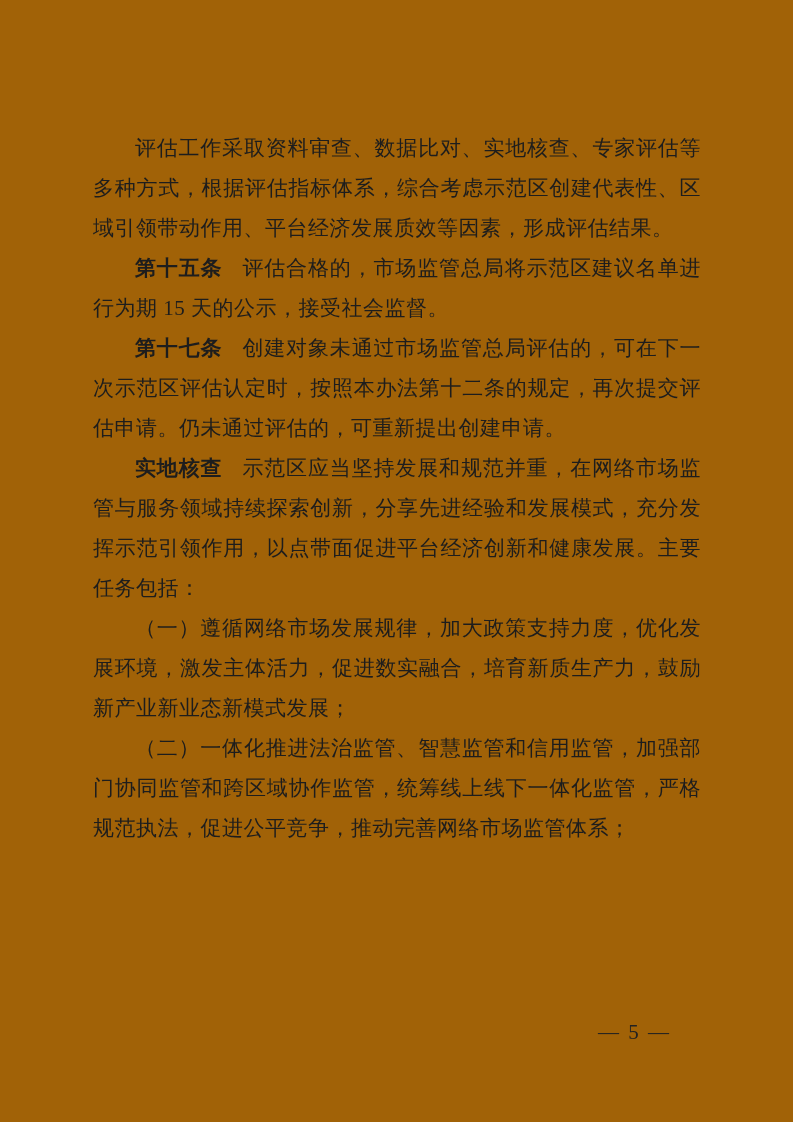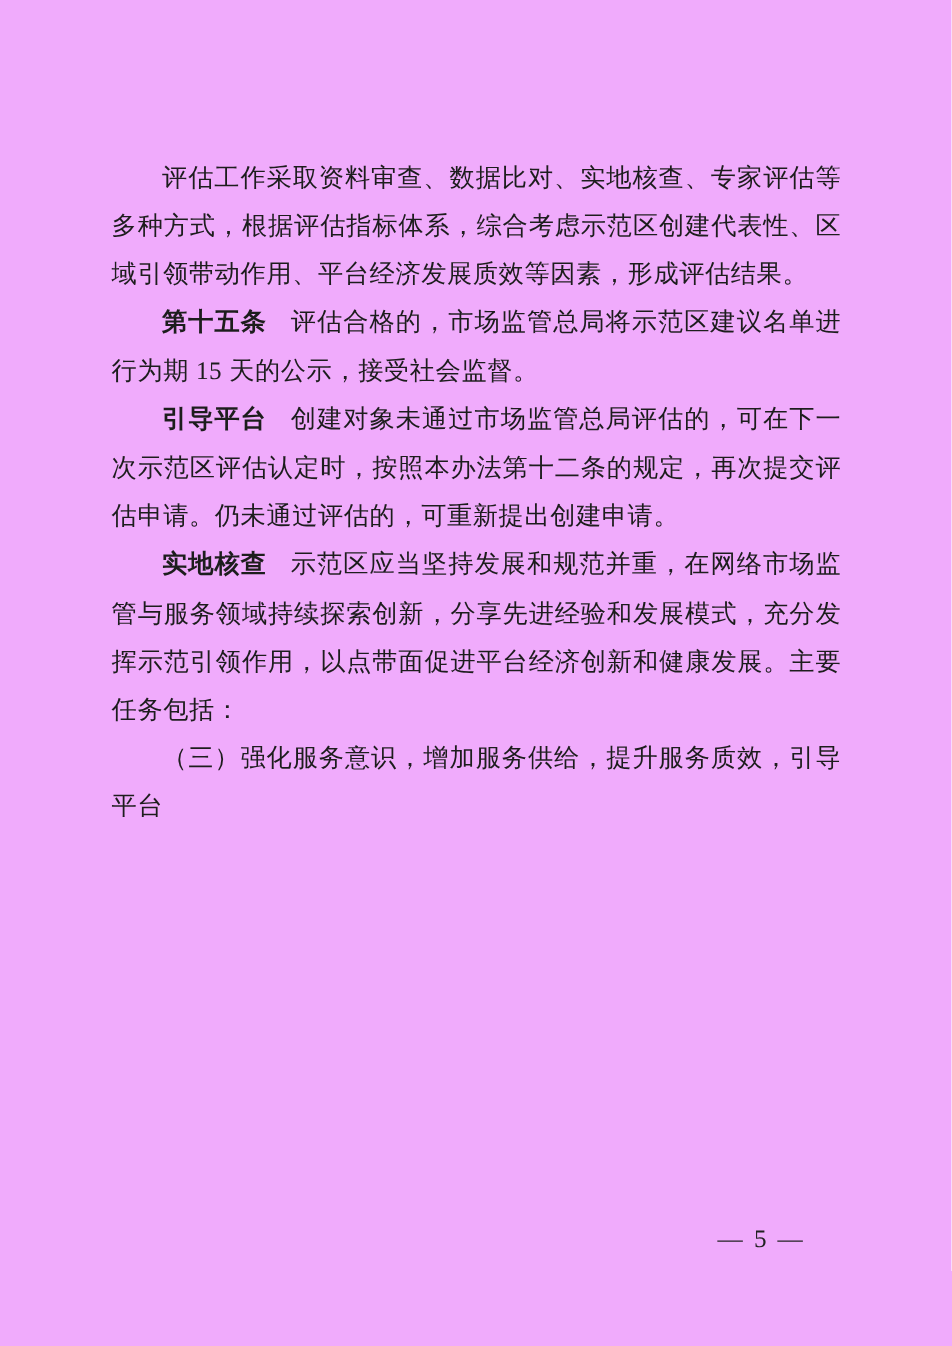--- a/index.html
+++ b/index.html
@@ -4,21 +4,21 @@
 <style>
   html, body {
     margin: 0;
     padding: 0;
     background: #ffffff;
   }
   .page {
     position: relative;
     width: 793px;
     height: 1122px;
-    background: #f0abfc;
+    background: #a16207;
     overflow: hidden;
     font-family: "Liberation Serif", "DejaVu Serif", serif;
     color: #1d1d1d;
   }
   .content {
     position: absolute;
     left: 93px;
     top: 128px;
     width: 608px;
   }
@@ -26,21 +26,21 @@
     margin: 0;
     font-size: 21px;
     line-height: 40px;
     text-align: justify;
     text-indent: 2em;
     letter-spacing: 0.5px;
     word-break: break-all;
   }
   .article-no {
     font-weight: bold;
-    font-family: Liberation Sans, sans-serif;
+    font-family: Liberation Serif, serif;
     margin-right: 0.95em;
   }
   .article-no:empty {
     display: none;
   }
   .page-number {
     position: absolute;
     top: 1018px;
     right: 122px;
     font-size: 21px;
@@ -53,24 +53,25 @@
 <body>
 
 <div class="page">
   <div class="content">
 
     <p class="para"><span>评估工作采取资料审查、数据比对、实地核查、专家评估等多种方式，根据评估指标体系，综合考虑示范区创建代表性、区域引领带动作用、平台经济发展质效等因素，形成评估结果。</span></p>
 
     <p class="para"><b class="article-no">第十五条</b><span>评估合格的，市场监管总局将示范区建议名单进行为期 15 天的公示，接受社会监督。</span></p>
 
 
-    <p class="para"><b class="article-no">引导平台</b><span>创建对象未通过市场监管总局评估的，可在下一次示范区评估认定时，按照本办法第十二条的规定，再次提交评估申请。仍未通过评估的，可重新提出创建申请。</span></p>
+    <p class="para"><b class="article-no">第十七条</b><span>创建对象未通过市场监管总局评估的，可在下一次示范区评估认定时，按照本办法第十二条的规定，再次提交评估申请。仍未通过评估的，可重新提出创建申请。</span></p>
 
     <p class="para"><b class="article-no">实地核查</b><span>示范区应当坚持发展和规范并重，在网络市场监管与服务领域持续探索创新，分享先进经验和发展模式，充分发挥示范引领作用，以点带面促进平台经济创新和健康发展。主要任务包括：</span></p>
 
+    <p class="para"><span>（一）遵循网络市场发展规律，加大政策支持力度，优化发展环境，激发主体活力，促进数实融合，培育新质生产力，鼓励新产业新业态新模式发展；</span></p>
 
+    <p class="para"><span>（二）一体化推进法治监管、智慧监管和信用监管，加强部门协同监管和跨区域协作监管，统筹线上线下一体化监管，严格规范执法，促进公平竞争，推动完善网络市场监管体系；</span></p>
 
-    <p class="para"><span>（三）强化服务意识，增加服务供给，提升服务质效，引导平台</span></p>
 
   </div>
 
   <div class="page-number">— 5 —</div>
 </div>
 
 </body></html>

